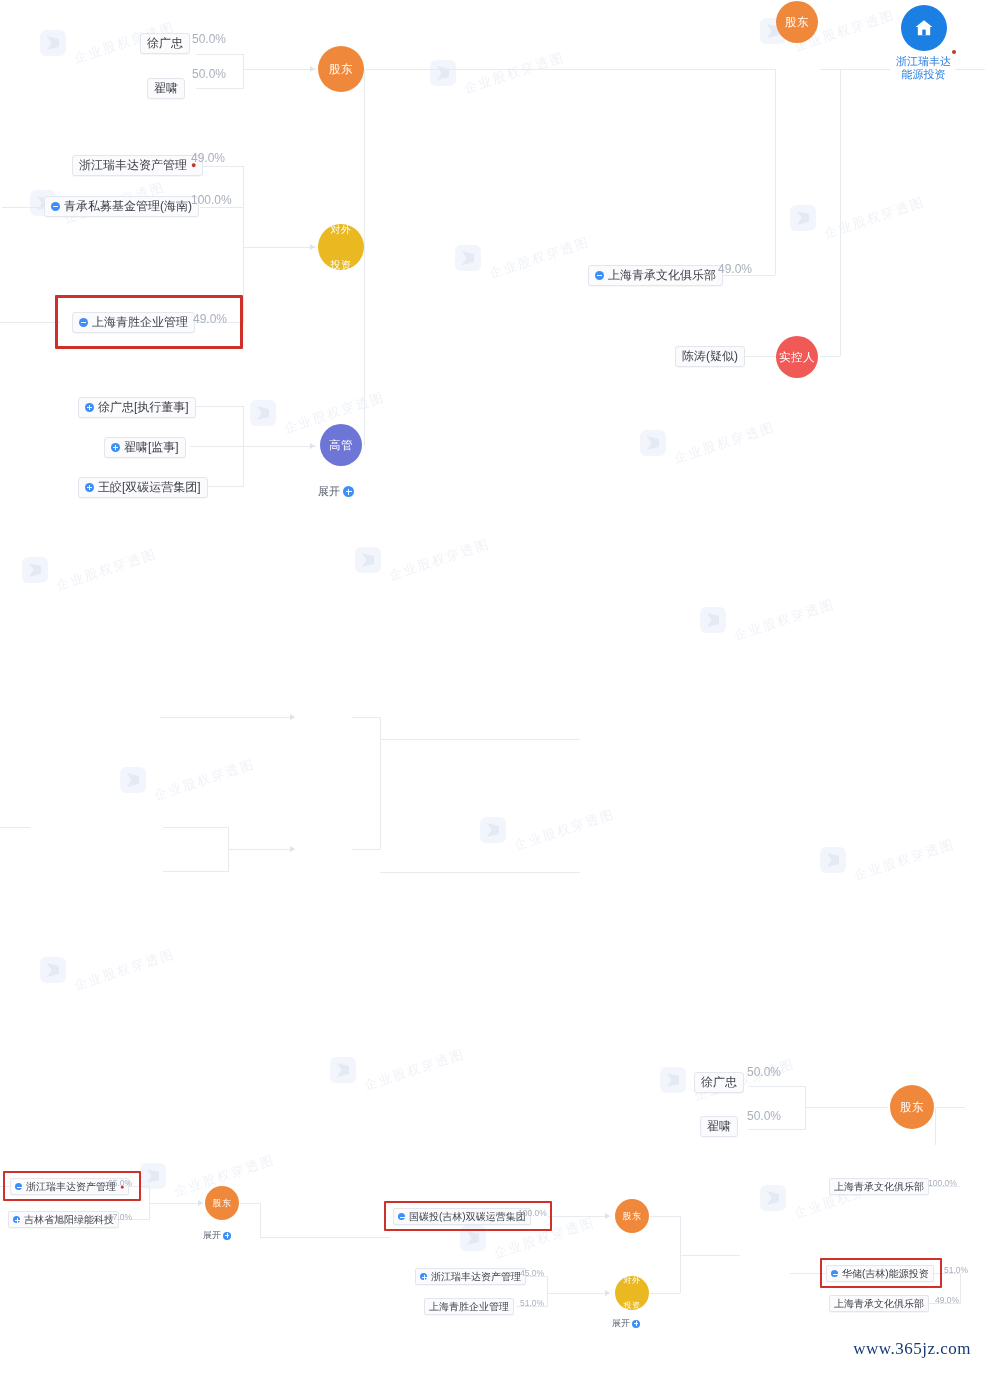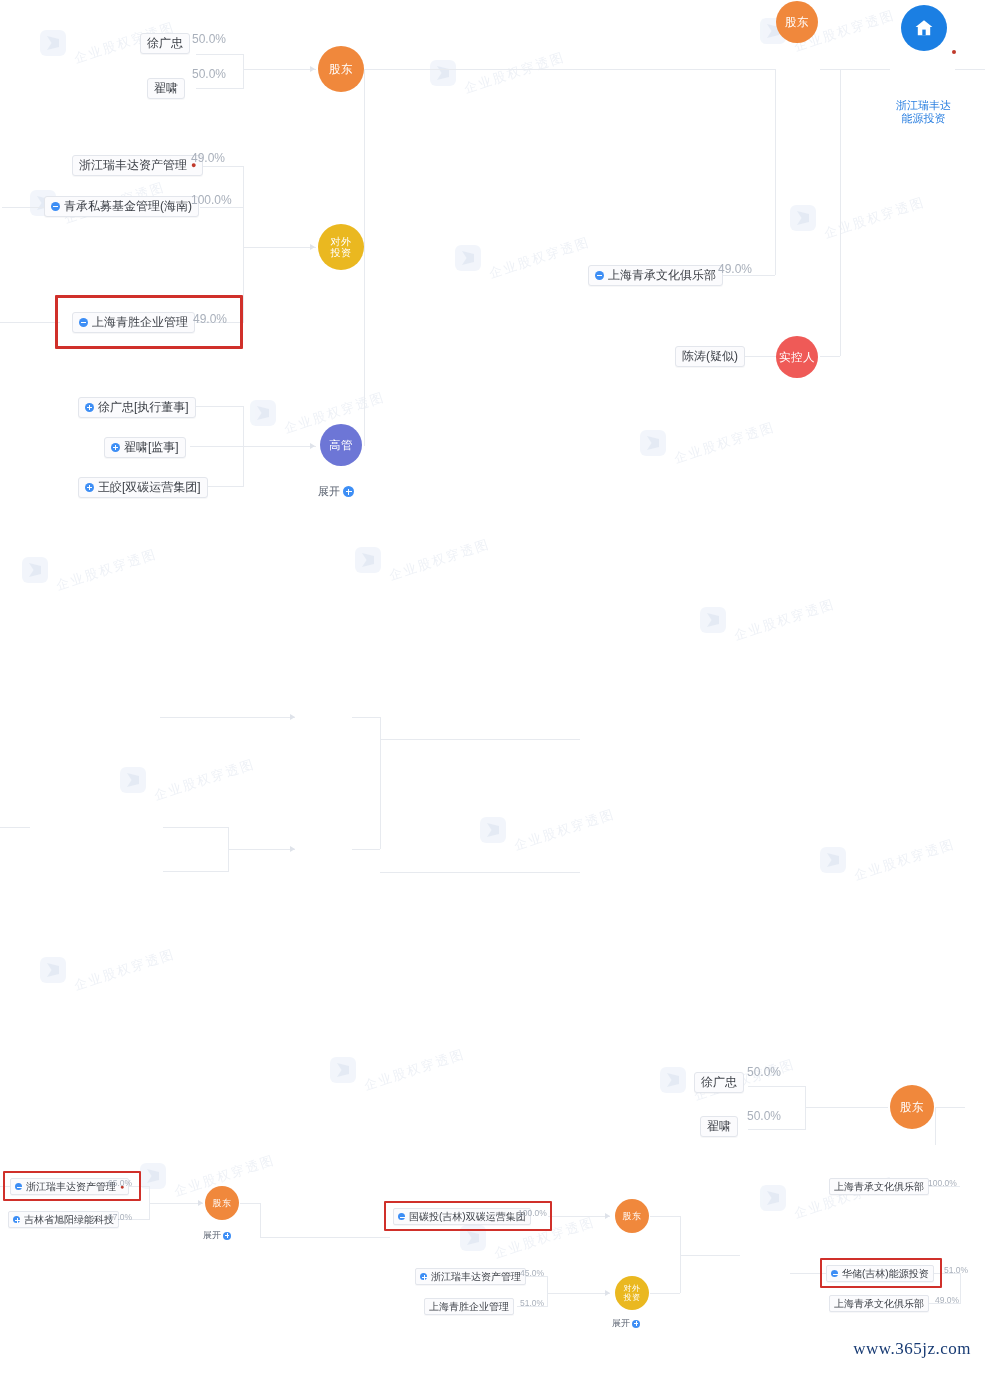--- a/index.html
+++ b/index.html
@@ -43,21 +43,21 @@
   .leaf .star{color:#c0392b;font-size:9px;line-height:1;}
 
   
   .pct{position:absolute;font-size:12px;color:#a9b0bb;white-space:nowrap;line-height:12px;}
   .pct.tiny{font-size:8.5px;}
 
   
   .node{position:absolute;border-radius:50%;display:flex;align-items:center;
       justify-content:center;text-align:center;color:#fff;font-size:11.5px;
       line-height:12px;letter-spacing:.5px;}
-  .node.two{font-size:10px;line-height:11px;}
+  .node.two{font-size:10px;line-height:11px;justify-content:space-between;}
   .node.orange{background:#f0883c;}
   .node.gold{background:#eab820;}
   .node.purple{background:#6d76d6;}
   .node.red{background:#ef5a57;}
 
   
   .root{position:absolute;display:flex;flex-direction:column;align-items:center;}
   .root .disc{width:46px;height:46px;border-radius:50%;background:#1b7fe3;
       display:flex;align-items:center;justify-content:center;position:relative;}
   .root .dot{position:absolute;right:-9px;bottom:-3px;width:4px;height:4px;border-radius:50%;background:#c0392b;}
@@ -210,21 +210,21 @@
     </div>
     <div class="node orange" style="left:776px;top:1px;width:42px;height:42px;">
       <span>股东</span>
     </div>
 
     <div class="expand" style="left:318px;top:484px;">
       <span>展开</span>
       <span class="pbtn"></span>
     </div>
 
-    <div class="root" style="left:896px;top:5px;gap:44px;">
+    <div class="root" style="left:896px;top:5px;">
       <div class="disc">
         <svg width="24" height="24" viewBox="0 0 24 24">
           <path d="M12 4.2 3.6 11.1h2.2v8.2h12.4v-8.2h2.2L12 4.2z" fill="#ffffff"></path>
           <rect x="10.3" y="13.6" width="3.4" height="5.7" fill="#1b7fe3"></rect>
         </svg>
         <span class="dot"></span>
       </div>
       <div class="rlabel">
         <span>浙江瑞丰达</span><br>
         <span>能源投资</span>

